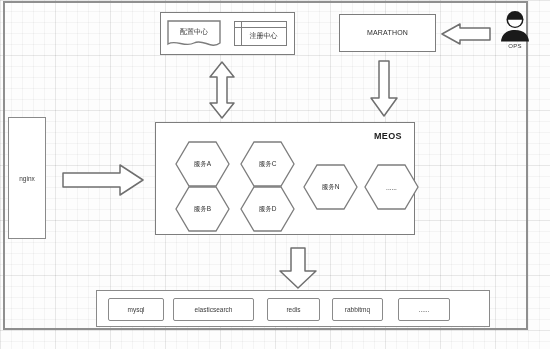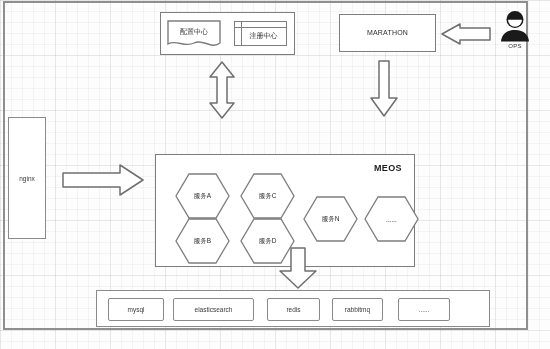--- a/index.html
+++ b/index.html
@@ -247,21 +247,21 @@
   <div class="nginx-box" style="left:8px; top:117px; width:38px; height:122px;">
     <span>nginx</span>
   </div>
 
   <div class="arrow" style="left:62px; top:163px;">
     <svg width="82" height="34" viewBox="0 0 82 34" aria-hidden="true">
       <path d="M1,10 L58,10 L58,2 L81,17 L58,32 L58,24 L1,24 Z" fill="#ffffff" stroke="#6f6f6f" stroke-width="1.5" stroke-linejoin="round"></path>
     </svg>
   </div>
 
-  <div class="meos-box" style="left:155px; top:122px; width:260px; height:113px;margin-top:32px;">
+  <div class="meos-box" style="left:155px; top:122px; width:260px; height:113px;">
 
     <div class="meos-title">MEOS</div>
 
     <div class="hex" style="left:19px; top:18px; width:55px; height:46px;">
       <svg width="55" height="46" viewBox="0 0 55 46" aria-hidden="true">
         <polygon points="14,1 41,1 54,23 41,45 14,45 1,23" fill="#ffffff" stroke="#7d7d7d" stroke-width="1.3"></polygon>
       </svg>
       <span class="hex-label">服务A</span>
     </div>
 

